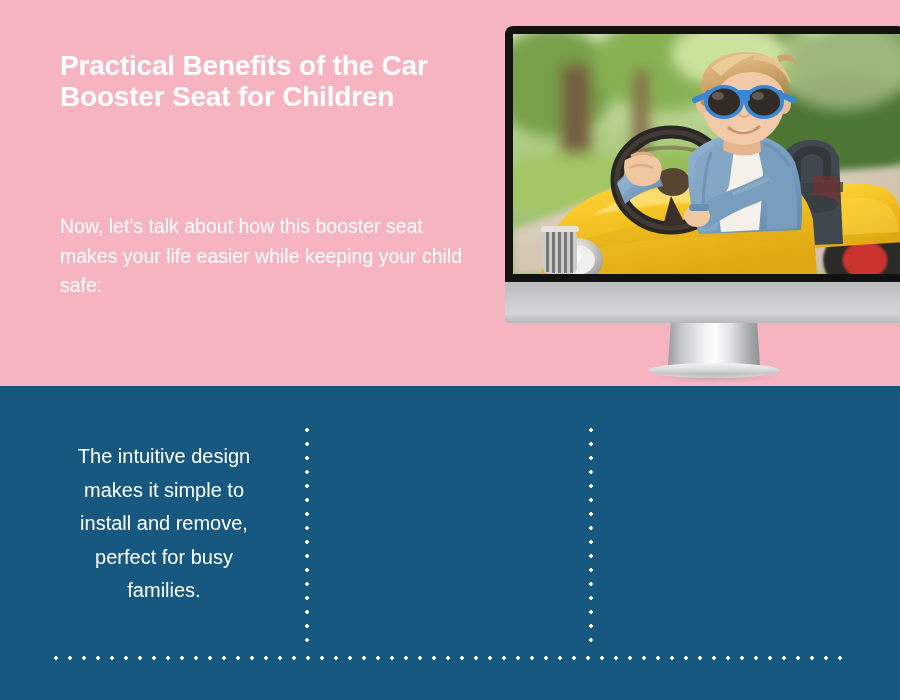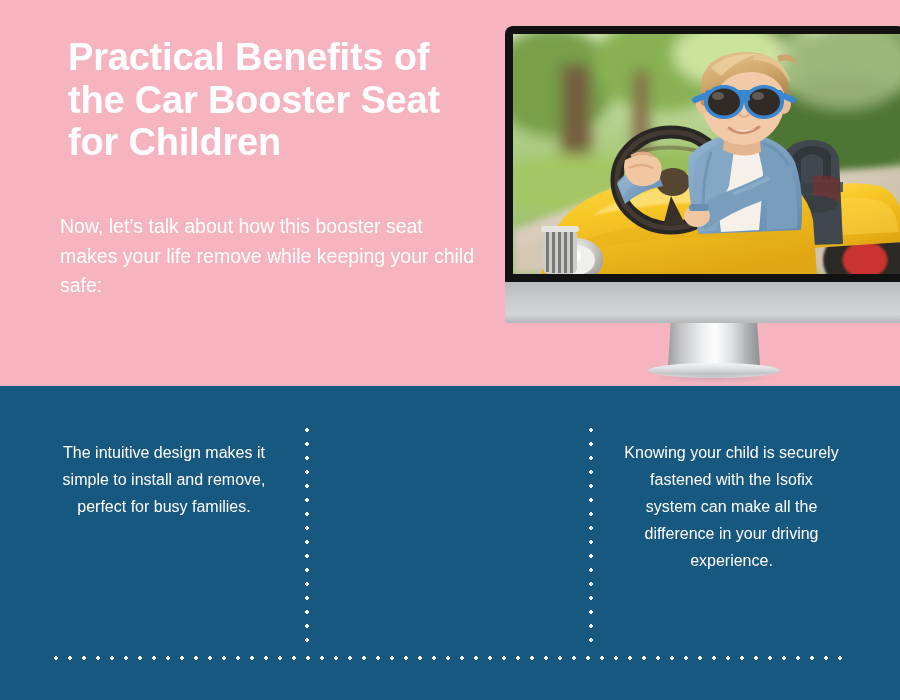--- a/index.html
+++ b/index.html
@@ -31,28 +31,27 @@
   .bottom-panel {
     position: absolute;
     left: 0; top: 386px;
     width: 900px; height: 314px;
     background: #175880;
   }
 
   
   .headline {
     position: absolute;
-    left: 60px; top: 36px;
+    left: 60px; top: 50px;
     width: 420px;
     color: #ffffff;
-    font-size: 38px;
+    font-size: 28px;
     font-weight: bold;
     line-height: 1.12;
     letter-spacing: -0.2px;
-    margin-left: 8px;
   }
 
   
   .intro {
     position: absolute;
     left: 60px; top: 212px;
     width: 415px;
     color: #ffffff;
     font-size: 19.5px;
     font-weight: 400;
@@ -120,21 +119,21 @@
   .columns {
     position: absolute;
     left: 0; top: 386px;
     width: 900px; height: 314px;
   }
 
   .column {
     position: absolute;
     top: 54px;
     color: #ffffff;
-    font-size: 16px;
+    font-size: 20px;
     line-height: 1.68;
     text-align: center;
     font-weight: 400;
   }
 
   .col-1 { left: 61px;  width: 206px; }
   .col-2 { left: 346px; width: 203px; }
   .col-3 { left: 623px; width: 217px; }
 
   
@@ -163,21 +162,21 @@
 </head>
 <body>
 
 <div class="infographic">
 
   <div class="top-panel"></div>
   <div class="bottom-panel"></div>
 
   <h1 class="headline">Practical Benefits of the Car Booster Seat for Children</h1>
 
-  <p class="intro">Now, let’s talk about how this booster seat makes your life remove while keeping your child safe:</p>
+  <p class="intro">Now, let’s talk about how this booster seat makes your life easier while keeping your child safe:</p>
 
   <div class="monitor">
 
     <div class="monitor-bezel">
       <div class="monitor-screen">
         <svg width="392" height="240" viewBox="0 0 392 240">
           <defs>
             <linearGradient id="bgSky" x1="0" y1="0" x2="0" y2="1">
               <stop offset="0%" stop-color="#d9ecc4"></stop>
               <stop offset="45%" stop-color="#a9cc82"></stop>
@@ -338,20 +337,19 @@
     </div>
 
     <div class="monitor-chin"></div>
     <div class="monitor-neck"></div>
     <div class="monitor-base"></div>
     <div class="monitor-base-shadow"></div>
   </div>
 
   <div class="columns">
     <p class="column col-1">The intuitive design makes it simple to install and remove, perfect for busy families.</p>
-    <p class="column col-3">Knowing your child is securely fastened with the Isofix system can make all the difference in your driving experience.</p>
   </div>
 
   <div class="divider-v divider-1"></div>
   <div class="divider-v divider-2"></div>
   <div class="divider-h"></div>
 
 </div>
 
 </body></html>

